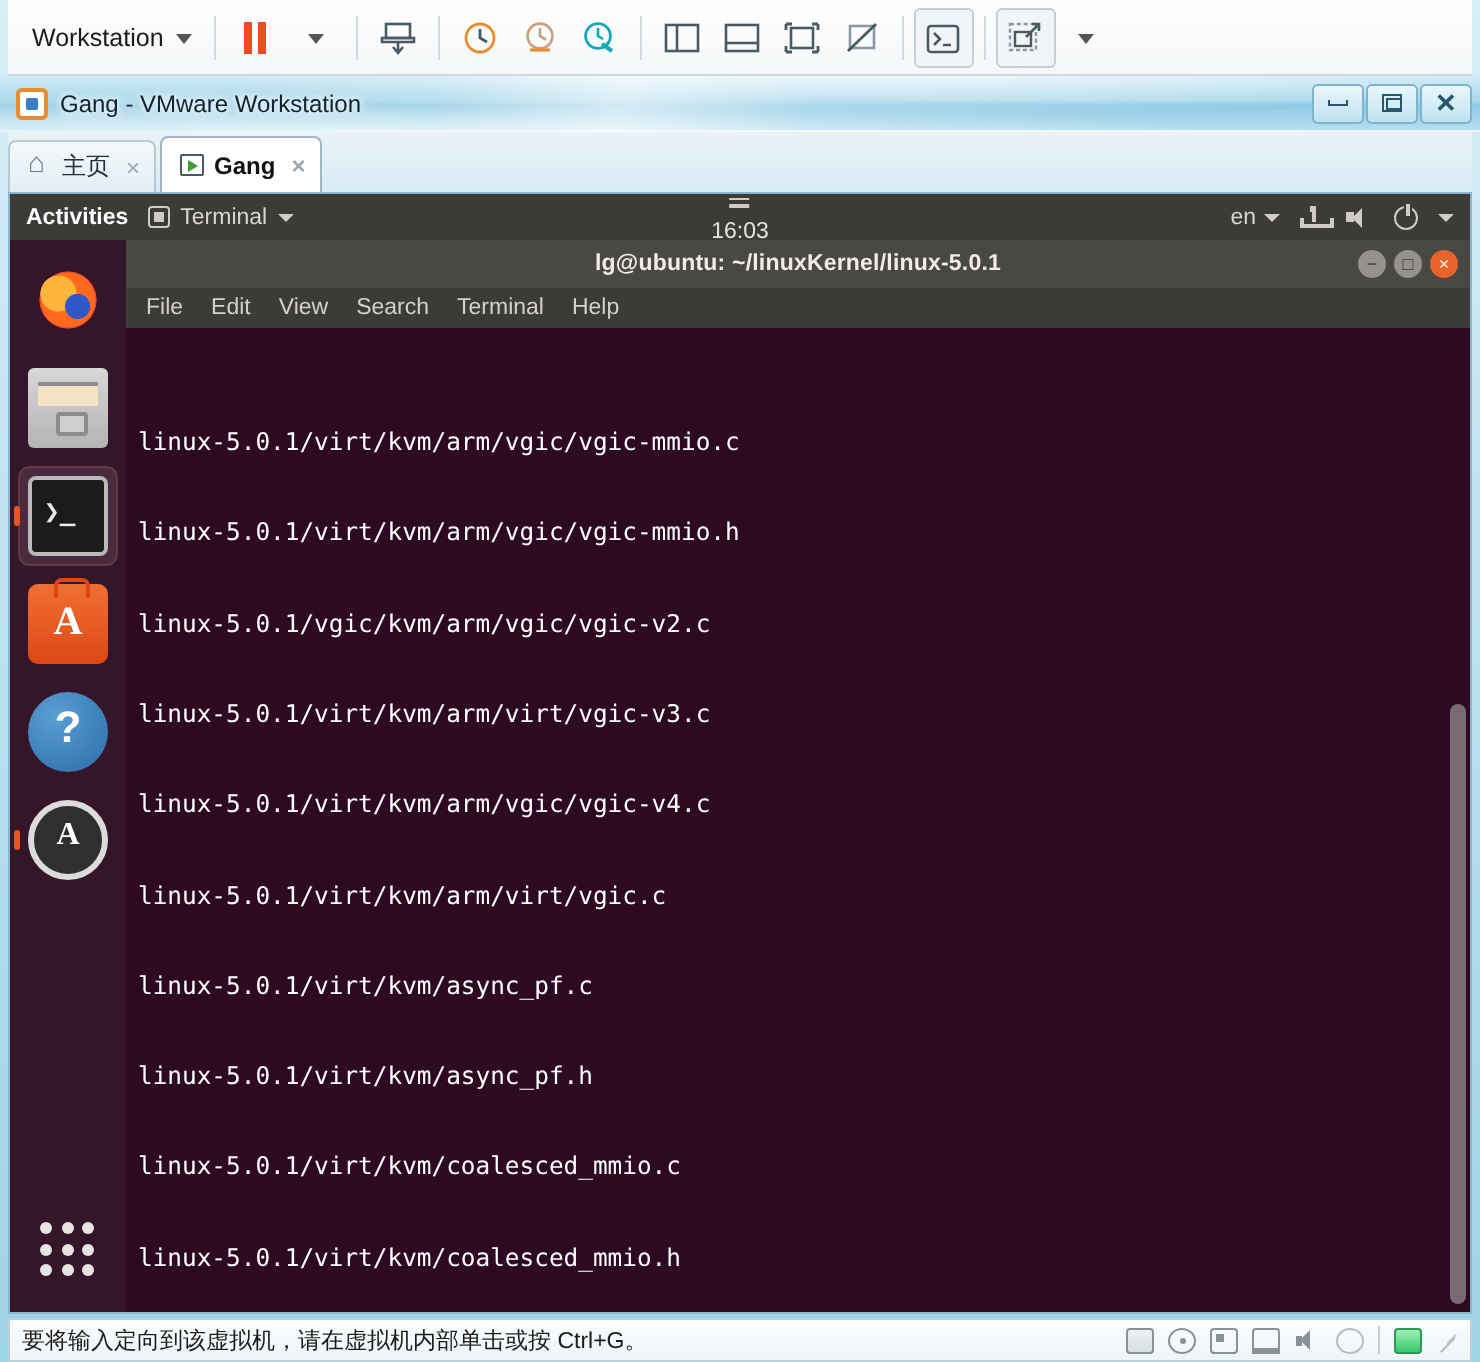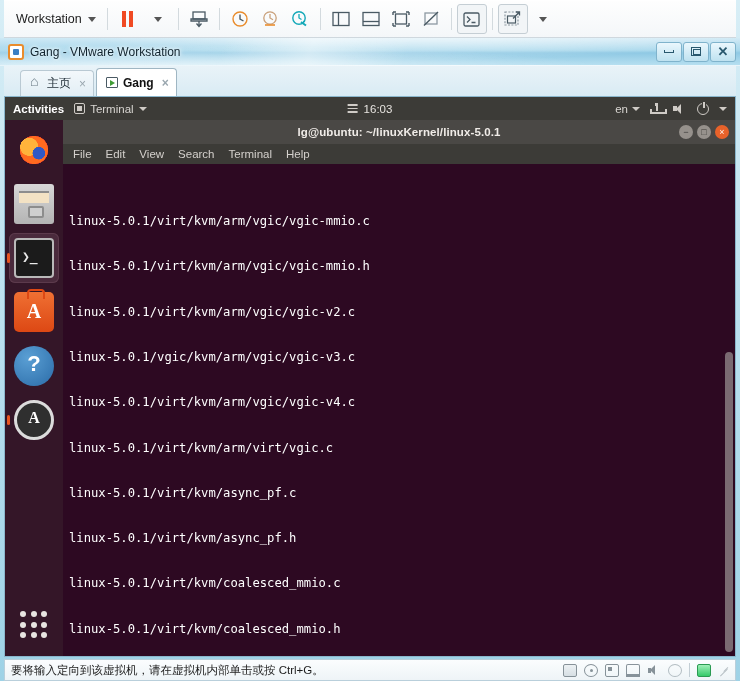--- a/index.html
+++ b/index.html
@@ -72,21 +72,21 @@
   .tb-sep { width:1px; height:22px; background:#d3dade; margin:0 5px; }
   .tb-btn { width:30px; height:30px; display:flex; align-items:center; justify-content:center; border-radius:3px; }
   .tb-btn.framed { border:1px solid #c5ced4; background:#f2f5f7; }
   .pause-bars { display:flex; gap:3px; }
   .pause-bars i { display:block; width:4px; height:16px; background:#f04a23; }
 
   
   #vm-tabstrip {
     height: 30px; flex:none; display:flex; align-items:flex-end;
     background: linear-gradient(180deg,#e9f3f8,#d9ebf4);
-    padding-left: 16px; margin: 0 4px; text-align: right;
+    margin: 0 4px; text-align: right;
   }
   .vm-tab {
     height: 26px; display:flex; align-items:center; gap:5px;
     padding: 0 7px 0 9px; font-size: 12px; color:#24313a;
     border: 1px solid #b9c9d3; border-bottom:none;
     border-radius: 4px 4px 0 0; margin-right: 2px;
     background: linear-gradient(180deg,#f3f8fb,#e2eef5);
   }
   .vm-tab.active { background:#fff; color:#111; font-weight:bold; height:28px; border-color:#9fb6c3; }
   .tab-x { color:#9aa7af; font-size:12px; margin-left:3px; }
@@ -115,21 +115,21 @@
     text-align:right;
   }
   #gnome-topbar .left{ display:flex; align-items:center; gap:10px;}
   #gnome-activities{ font-weight:bold; color:#ffffff; }
   #gnome-appmenu{ display:flex; align-items:center; gap:5px; }
   .tb-sq { width:11px;height:11px;border:1.5px solid #cfcbc6; border-radius:2px; position:relative;}
   .tb-sq::after{content:"";position:absolute;left:2px;top:2px;width:5px;height:5px;background:#cfcbc6;}
   .caret-w{ width:0;height:0;border-left:4px solid transparent;border-right:4px solid transparent;border-top:4px solid #cfcbc6;}
   #gnome-clock{
     position:absolute; left:50%; transform:translateX(-50%);
-    display:flex; align-items:center; gap:6px; font-size:11.5px; color:#e6e3df;
+    display:flex; align-items:center; gap:6px; font-size:11.5px; color:#e6e3df;flex-direction:column;
   }
   .hamburger{ display:flex;flex-direction:column;gap:2px;}
   .hamburger i{display:block;width:10px;height:1.5px;background:#cfcbc6;}
   #gnome-right{ margin-left:auto; display:flex; align-items:center; gap:10px;}
   .ind { display:flex; align-items:center; gap:4px; }
   .ico-net{ width:13px;height:11px; position:relative;}
   .ico-net::before{content:""; position:absolute; left:5px; top:0; width:3px;height:3px;background:#cfcbc6;}
   .ico-net::after{content:""; position:absolute; left:0; bottom:0; width:13px;height:3px;
       border-left:2px solid #cfcbc6;border-right:2px solid #cfcbc6;border-bottom:2px solid #cfcbc6;}
   .ico-net i{position:absolute;left:6px;top:3px;width:1.5px;height:5px;background:#cfcbc6;}
@@ -460,22 +460,22 @@
             <span>View</span>
             <span>Search</span>
             <span>Terminal</span>
             <span>Help</span>
           </div>
 
           <div id="term-body">
             <div id="term-text">
               <span class="ln c-file">linux-5.0.1/virt/kvm/arm/vgic/vgic-mmio.c</span>
               <span class="ln c-file">linux-5.0.1/virt/kvm/arm/vgic/vgic-mmio.h</span>
-              <span class="ln c-file">linux-5.0.1/virt/kvm/arm/vgic/vgic-v2.c</span>
-              <span class="ln c-file">linux-5.0.1/vgic/kvm/arm/vgic/vgic-v3.c</span>
+              <span class="ln c-file">linux-5.0.1/vgic/kvm/arm/vgic/vgic-v2.c</span>
+              <span class="ln c-file">linux-5.0.1/virt/kvm/arm/virt/vgic-v3.c</span>
               <span class="ln c-file">linux-5.0.1/virt/kvm/arm/vgic/vgic-v4.c</span>
               <span class="ln c-file">linux-5.0.1/virt/kvm/arm/virt/vgic.c</span>
               <span class="ln c-file">linux-5.0.1/virt/kvm/async_pf.c</span>
               <span class="ln c-file">linux-5.0.1/virt/kvm/async_pf.h</span>
               <span class="ln c-file">linux-5.0.1/virt/kvm/coalesced_mmio.c</span>
               <span class="ln c-file">linux-5.0.1/virt/kvm/coalesced_mmio.h</span>
               
               
               
               

